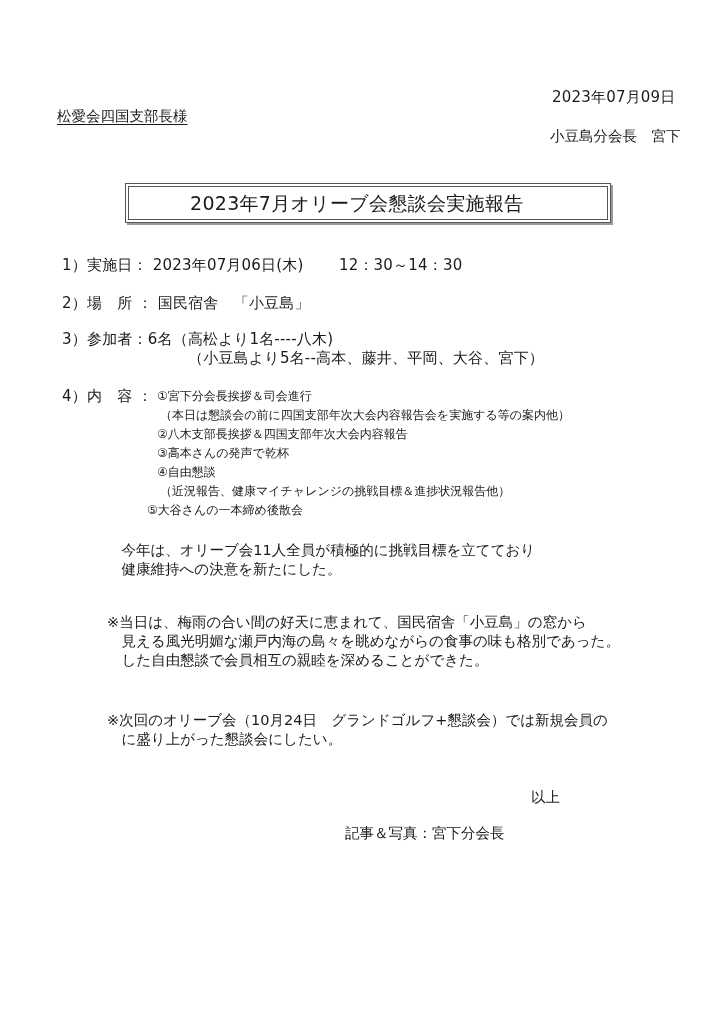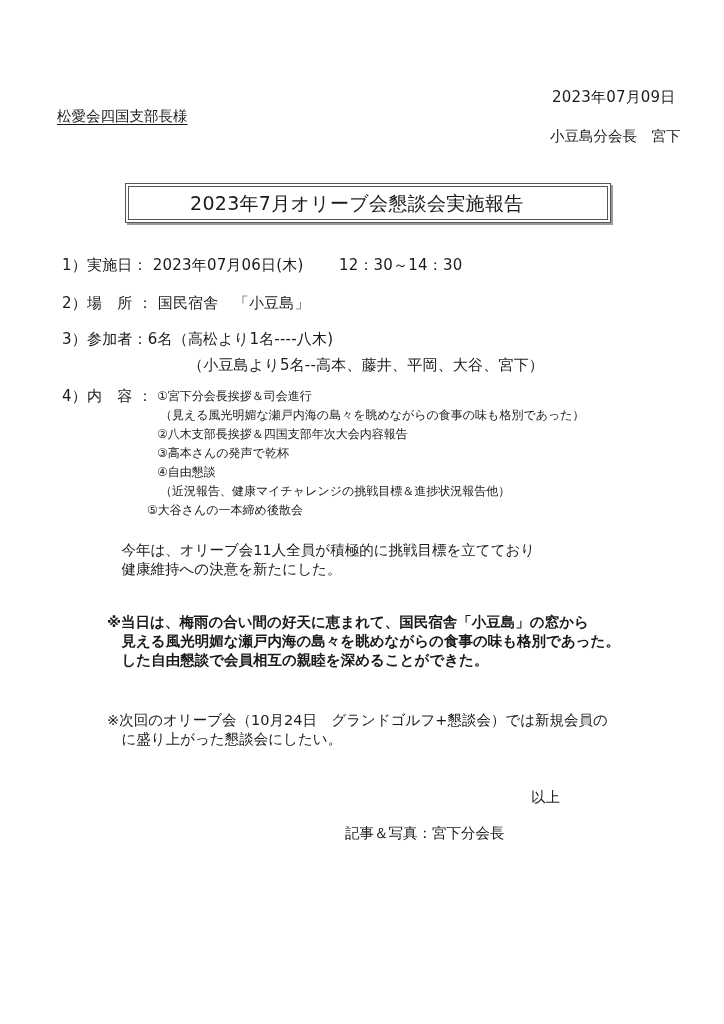--- a/index.html
+++ b/index.html
@@ -37,21 +37,21 @@
     }
     .title-text {
       position: absolute;
       left: 64px; top: 8px;
       font-size: 19px; line-height: 22px;
       letter-spacing: 0.3px;
     }
     .item1 { left: 62px; top: 256px; }
     .item2 { left: 62px; top: 294px; }
     .item3 { left: 62px; top: 330px; }
-    .item3b { left: 188px; top: 349px; margin-top: 7px; }
+    .item3b { left: 188px; top: 349px; }
     .item4 { left: 62px; top: 387px; }
     .c-line { position: absolute; white-space: nowrap; font-size: 12px; line-height: 19px; }
     .para { position: absolute; font-size: 14.5px; line-height: 19px; white-space: nowrap; }
     .closing { left: 531px; top: 788px; }
     .credit { left: 345px; top: 824px; }
   </style>
 </head>
 <body>
 
 <div class="abs t15 date">2023年07月09日</div>
@@ -63,34 +63,34 @@
 </div>
 
 <div class="abs t15 item1">1）実施日： 2023年07月06日(木)　　 12：30～14：30</div>
 <div class="abs t15 item2">2）場　所 ： 国民宿舎　「小豆島」</div>
 <div class="abs t15 item3">3）参加者：6名（高松より1名----八木)</div>
 <div class="abs t15 item3b">（小豆島より5名--高本、藤井、平岡、大谷、宮下）</div>
 
 <div class="abs t15 item4">4）内　容 ：</div>
 <div>
   <div class="c-line" style="left:157px; top:387px;">①宮下分会長挨拶＆司会進行</div>
-  <div class="c-line" style="left:160px; top:406px;">（見える風光明媚な瀬戸内海の島々を眺めながらの食事の味も格別であった）</div>
+  <div class="c-line" style="left:160px; top:406px;">（本日は懇談会の前に四国支部年次大会内容報告会を実施する等の案内他）</div>
   <div class="c-line" style="left:157px; top:425px;">②八木支部長挨拶＆四国支部年次大会内容報告</div>
   <div class="c-line" style="left:157px; top:444px;">③高本さんの発声で乾杯</div>
   <div class="c-line" style="left:157px; top:463px;">④自由懇談</div>
   <div class="c-line" style="left:160px; top:482px;">（近況報告、健康マイチャレンジの挑戦目標＆進捗状況報告他）</div>
   <div class="c-line" style="left:147px; top:501px;">⑤大谷さんの一本締め後散会</div>
 </div>
 
 <div class="para" style="left:107px; top:541px;">
   <div>　今年は、オリーブ会11人全員が積極的に挑戦目標を立てており</div>
   <div>　健康維持への決意を新たにした。</div>
 </div>
 
-<div class="para" style="left:107px; top:613px;font-weight:bold;">
+<div class="para" style="left:107px; top:613px;">
   <div>※当日は、梅雨の合い間の好天に恵まれて、国民宿舎「小豆島」の窓から</div>
   <div>　見える風光明媚な瀬戸内海の島々を眺めながらの食事の味も格別であった。</div>
   <div>　した自由懇談で会員相互の親睦を深めることができた。</div>
 </div>
 
 <div class="para" style="left:107px; top:711px;">
   <div>※次回のオリーブ会（10月24日　グランドゴルフ+懇談会）では新規会員の</div>
   <div>　に盛り上がった懇談会にしたい。</div>
 </div>
 

